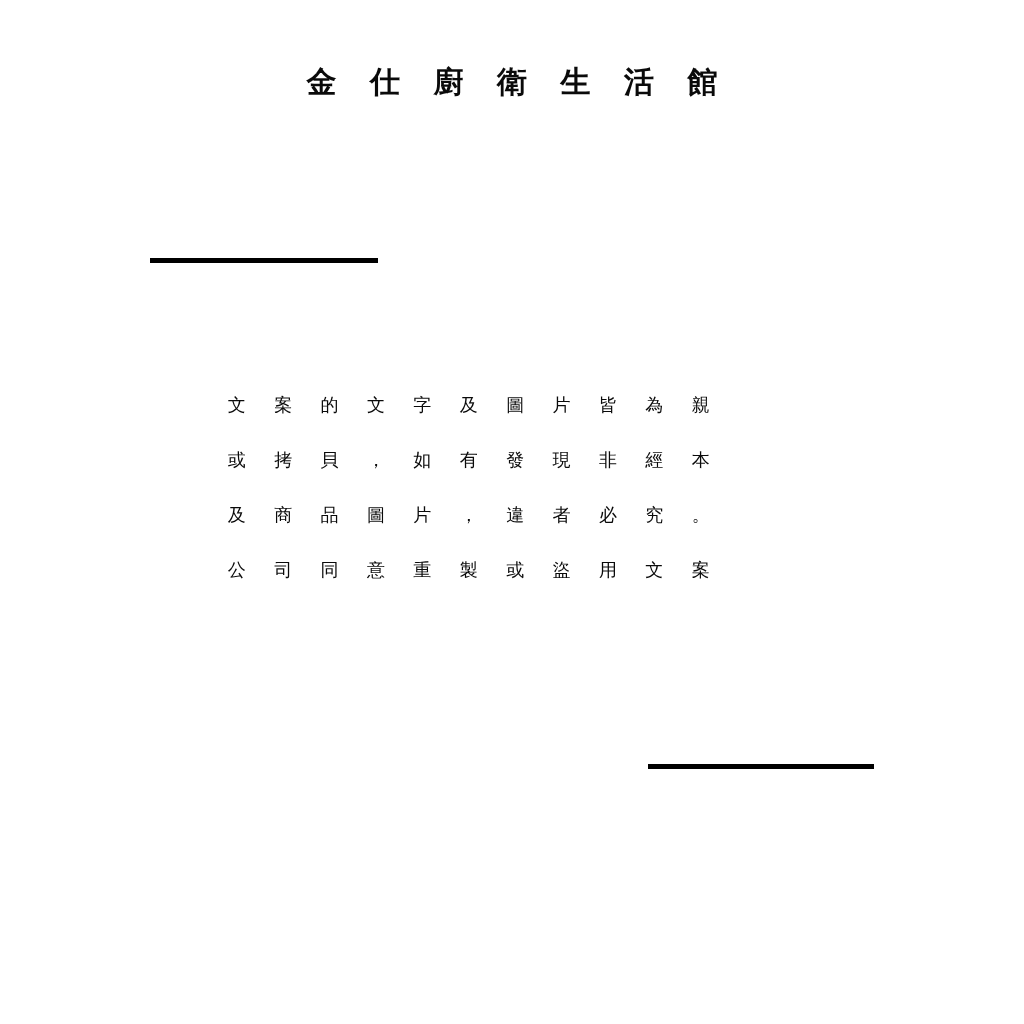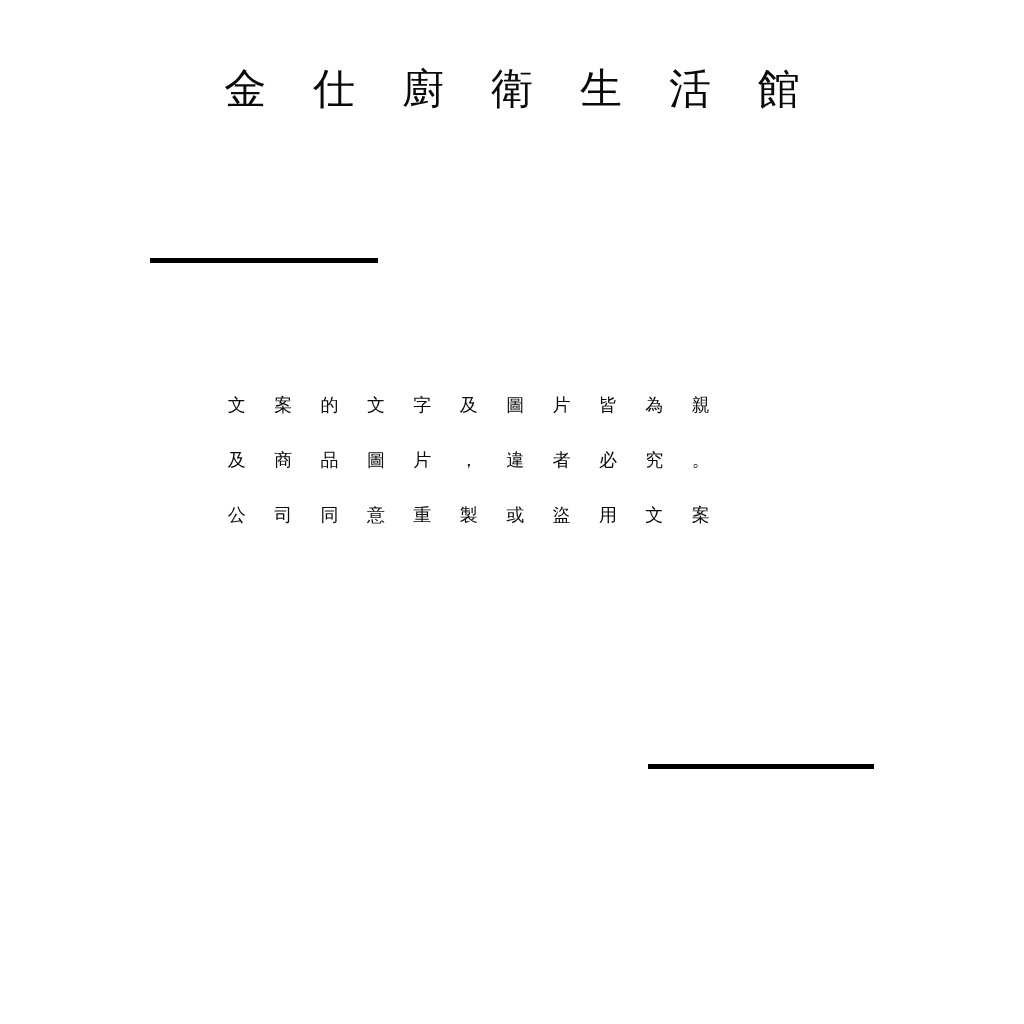--- a/index.html
+++ b/index.html
@@ -19,26 +19,26 @@
     width: 1024px;
     height: 1024px;
     box-sizing: border-box;
   }
   .title {
     position: absolute;
     top: 62px;
     left: 0;
     width: 1024px;
     text-align: center;
-    font-size: 42px;
+    font-size: 30px;
     line-height: 1.3;
     letter-spacing: 0.42em;
     
     text-indent: 0.42em;
-    font-weight: 400;
+    font-weight: 700;
     color: #0a0a0a;
     white-space: nowrap;
   }
   .rule {
     position: absolute;
     background: #000000;
   }
   .rule-top {
     left: 150px;
     top: 258px;
@@ -70,19 +70,20 @@
 <body>
 
 <div class="page">
 
   <div class="title">金 仕 廚 衛 生 活 館</div>
 
   <div class="rule rule-top"></div>
 
   <div class="body-block">
     <div class="body-line">文 案 的 文 字 及 圖 片 皆 為 親</div>
+    <div class="body-line">或 拷 貝 ， 如 有 發 現 非 經 本</div>
     <div class="body-line">及 商 品 圖 片 ， 違 者 必 究 。</div>
     <div class="body-line">公 司 同 意 重 製 或 盜 用 文 案</div>
   </div>
 
   <div class="rule rule-bottom"></div>
 
 </div>
 
 </body></html>

